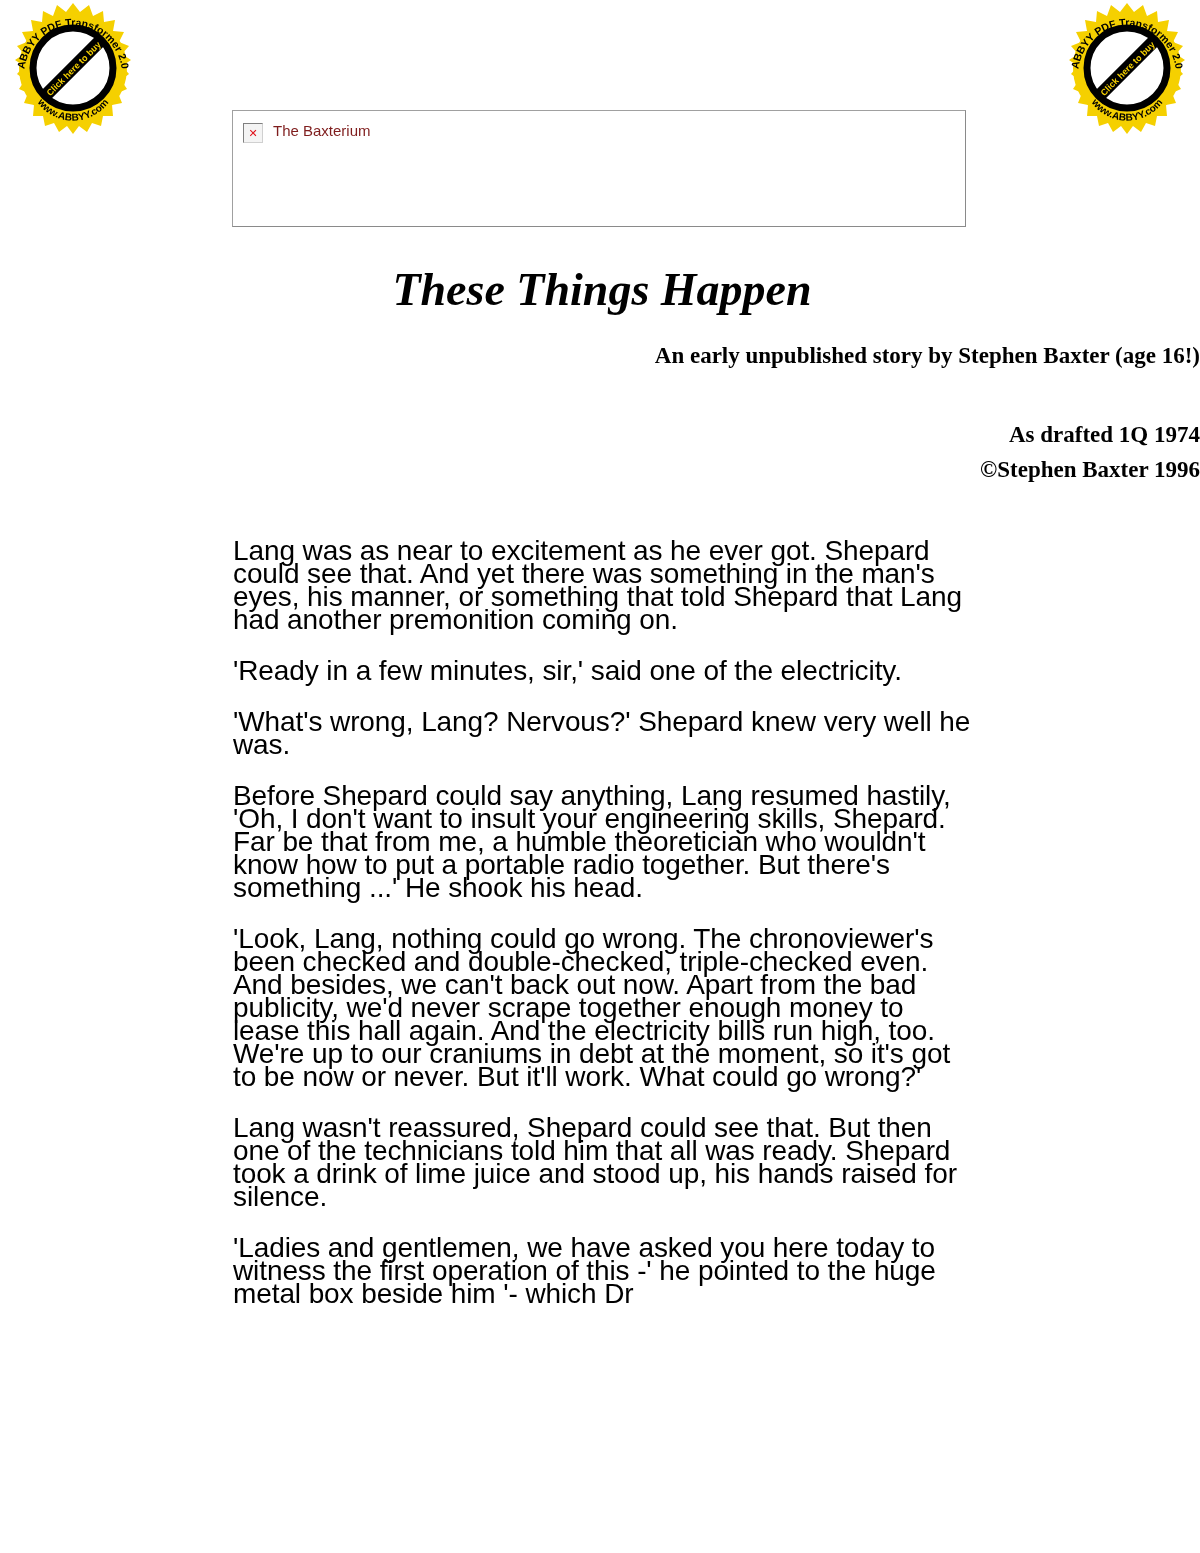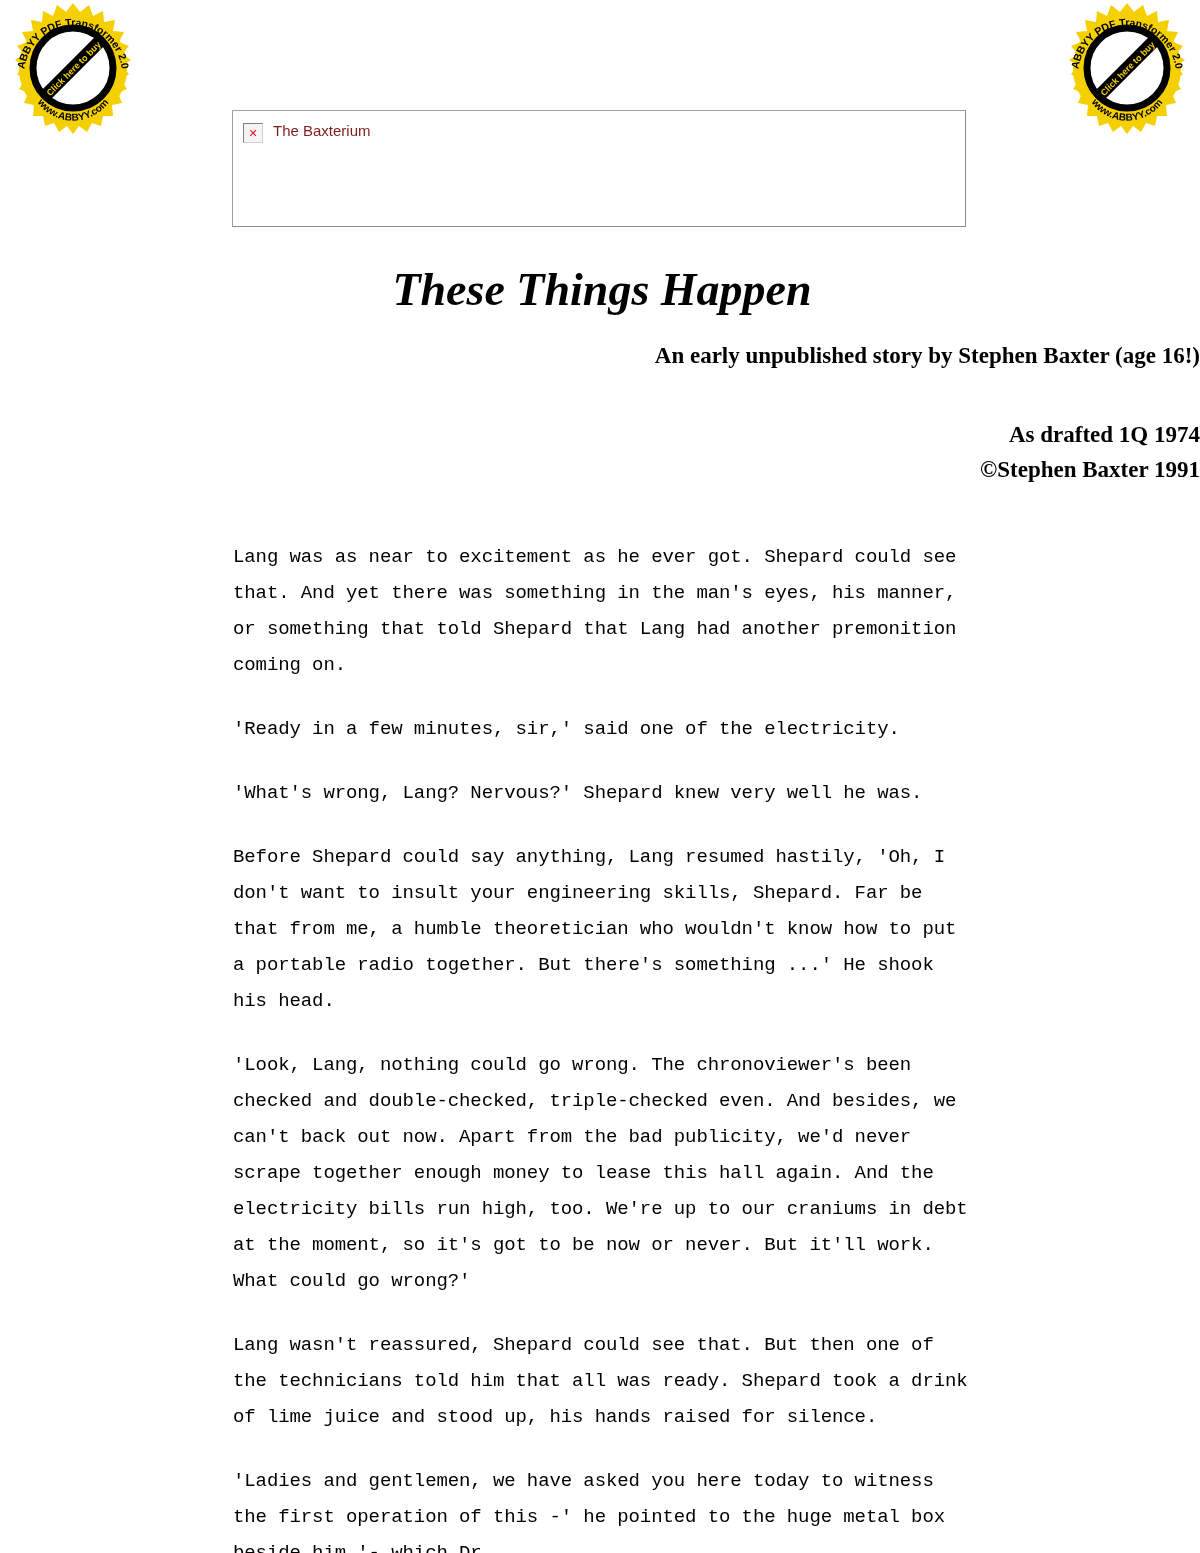--- a/index.html
+++ b/index.html
@@ -102,23 +102,23 @@
 
     
     .story {
       position: absolute;
       left: 233px;
       top: 539px;
       width: 740px;
     }
     .story p {
       margin: 0 0 28px 0;
-      font-family: Liberation Mono, monospace;
-      font-size: 19px;
-      line-height: 36px;
+      font-family: Liberation Sans, sans-serif;
+      font-size: 28px;
+      line-height: 23px;
       letter-spacing: -0.1px;
     }
   </style>
 </head>
 <body>
 
 <div class="badge left">
   <svg viewBox="0 0 146 146">
     <defs>
       <path id="ringTopL" d="M 24 73 A 49 49 0 0 1 122 73"></path>
@@ -161,21 +161,21 @@
 <div class="banner">
   <div class="broken-icon">
     <span>✕</span>
   </div>
   <span class="alt-text">The Baxterium</span>
 </div>
 
 <h1 class="title">These Things Happen</h1>
 <h2 class="subhead s1">An early unpublished story by Stephen Baxter (age 16!)</h2>
 <h2 class="subhead s2">As drafted 1Q 1974</h2>
-<h2 class="subhead s3">©Stephen Baxter 1991</h2>
+<h2 class="subhead s3">©Stephen Baxter 1996</h2>
 
 <div class="story">
   <p>Lang was as near to excitement as he ever got. Shepard could see that. And yet there was something in the man's eyes, his manner, or something that told Shepard that Lang had another premonition coming on.</p>
   <p>'Ready in a few minutes, sir,' said one of the electricity.</p>
   <p>'What's wrong, Lang? Nervous?' Shepard knew very well he was.</p>
   <p>Before Shepard could say anything, Lang resumed hastily, 'Oh, I don't want to insult your engineering skills, Shepard. Far be that from me, a humble theoretician who wouldn't know how to put a portable radio together. But there's something ...' He shook his head.</p>
   <p>'Look, Lang, nothing could go wrong. The chronoviewer's been checked and double-checked, triple-checked even. And besides, we can't back out now. Apart from the bad publicity, we'd never scrape together enough money to lease this hall again. And the electricity bills run high, too. We're up to our craniums in debt at the moment, so it's got to be now or never. But it'll work. What could go wrong?'</p>
   <p>Lang wasn't reassured, Shepard could see that. But then one of the technicians told him that all was ready. Shepard took a drink of lime juice and stood up, his hands raised for silence.</p>
   <p>'Ladies and gentlemen, we have asked you here today to witness the first operation of this -' he pointed to the huge metal box beside him '- which Dr</p>
 </div>

